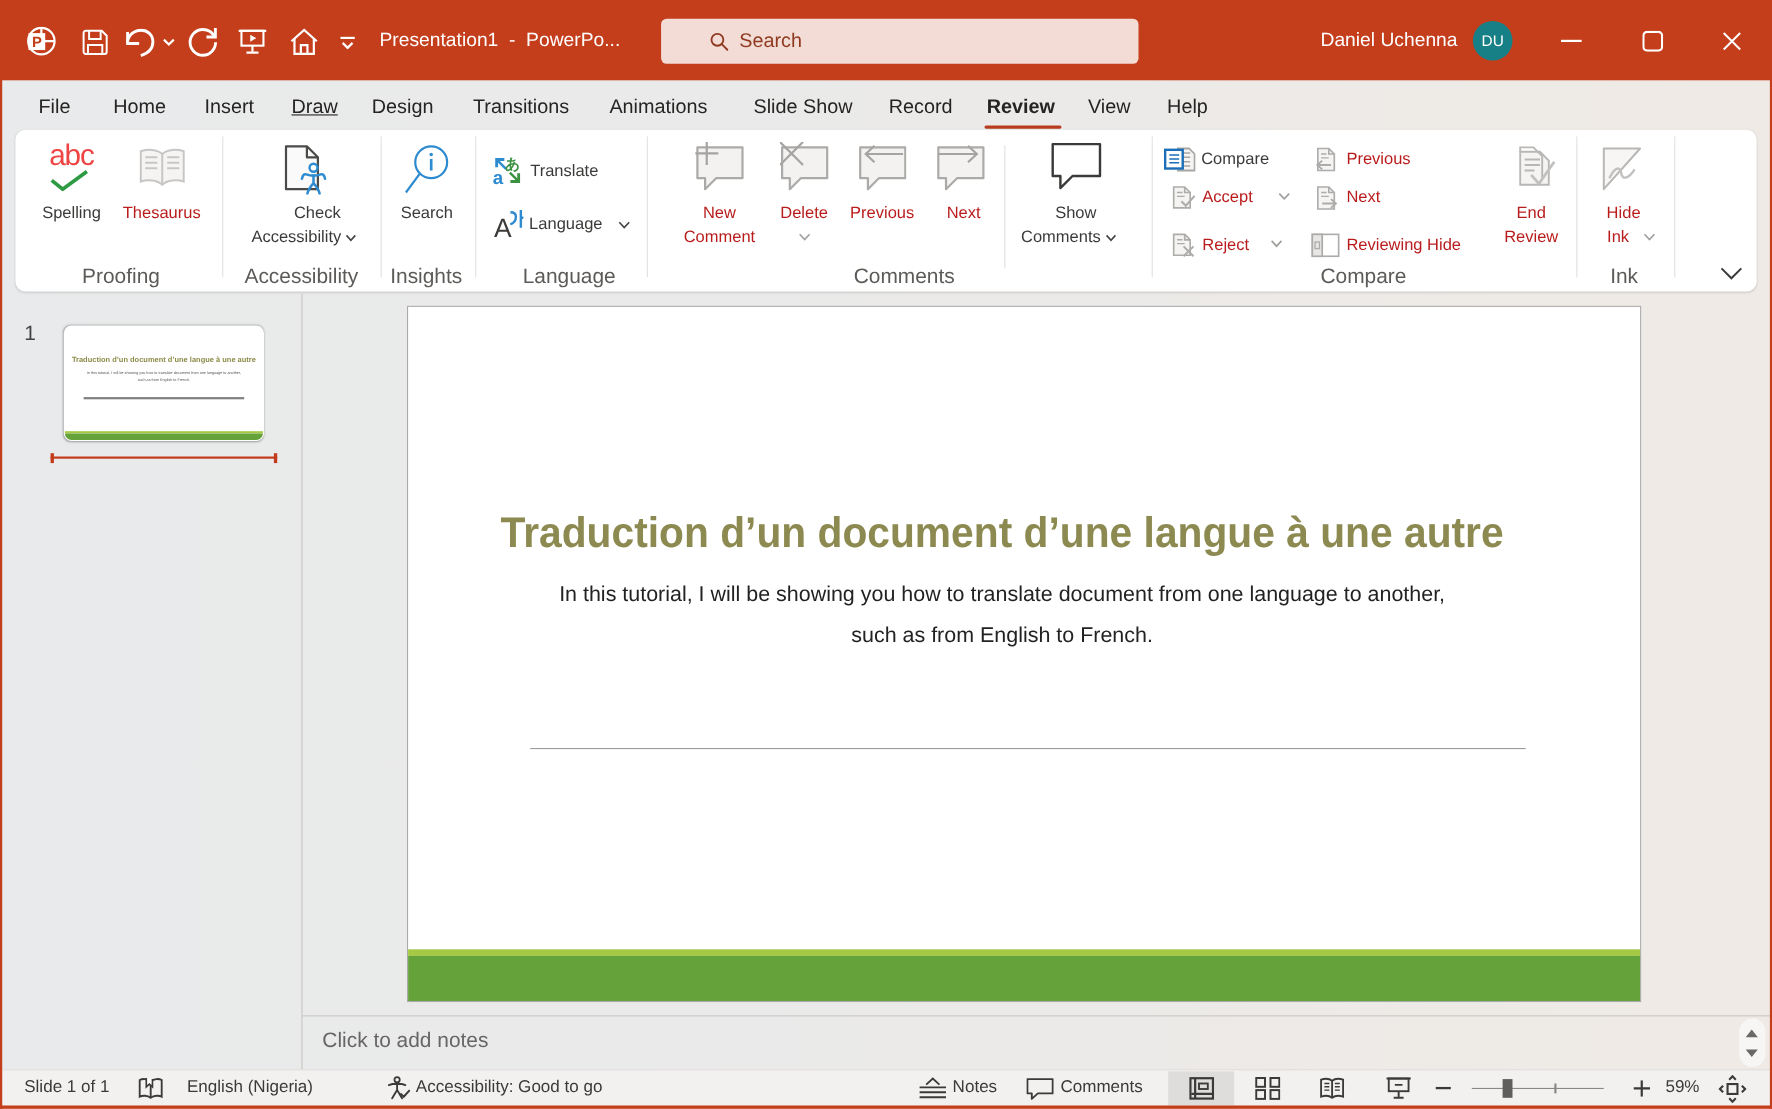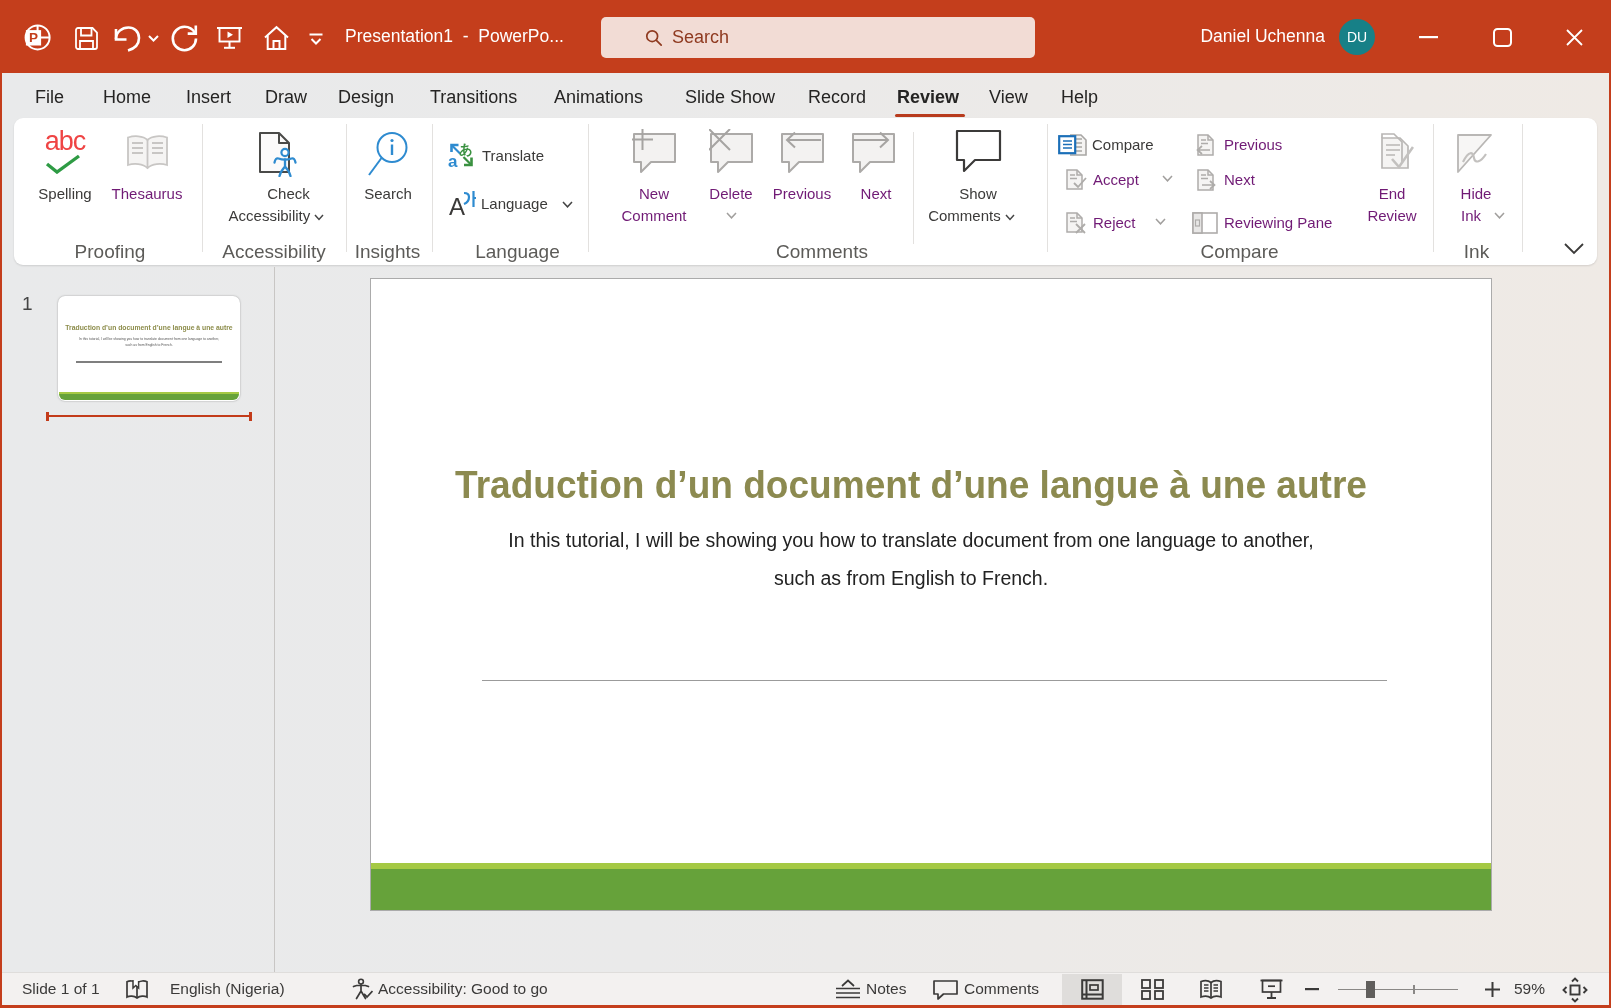--- a/index.html
+++ b/index.html
@@ -19,21 +19,21 @@
   .menuitem{position:absolute;top:0;height:45px;line-height:48px;font-size:18px;color:#252423;}
   #reviewitem{font-weight:bold;}
   #review-underline{position:absolute;top:41px;height:3px;background:#B83B1D;border-radius:2px;}
   #sharebtn{position:absolute;top:10px;left:1478px;width:104px;height:33px;background:#C43E1C;border-radius:4px;color:#fff;font-size:17px;margin-top:44px;}
   #sharebtn span{position:absolute;left:38px;top:0;line-height:32px;}
   
   #ribbon{position:absolute;top:118px;left:14px;width:1583px;height:147px;background:#fff;border-radius:9px;box-shadow:0 1px 2px rgba(0,0,0,.12);}
   .gsep{position:absolute;top:6px;height:128px;width:1px;background:#E3E1DF;}
   .glabel{position:absolute;top:123px;font-size:19px;color:#5C5B58;text-align:center;}
   .rlabel{font-size:15px;color:#3B3A39;}
-  .rlabel.dis{color:#701a75;}
+  .rlabel.dis{color:#b91c1c;}
   
   #workspace{position:absolute;top:267px;left:2px;right:2px;bottom:35px;}
   #thumbpanel{position:absolute;top:0;left:0;width:272px;bottom:0;}
   #vline{position:absolute;top:0;left:272px;width:1px;bottom:0;background:#C8C6C4;}
   #editor{position:absolute;top:0;left:273px;right:0;bottom:49px;}
   #slide{position:absolute;left:95px;top:11px;width:1120px;height:631px;background:#fff;border:1px solid #ABABAB;}
   #notes{position:absolute;left:273px;right:0;bottom:0;height:49px;border-top:1px solid #C8C6C4;}
   #notes .ntext{position:absolute;left:18px;top:0;line-height:46px;font-size:19px;color:#666;}
   
   #thumb1{position:absolute;left:56px;top:29px;width:182px;height:105px;background:#fff;border-radius:7px;box-shadow:0 0 2px rgba(0,0,0,.35);}
@@ -110,21 +110,21 @@
       <div class="stext">Search</div>
     </div>
     <div id="username">Daniel Uchenna</div>
     <div id="avatar">DU</div>
   </rect></div>
 
   <div id="menubar">
     <div class="menuitem" style="left:33px;">File</div>
     <div class="menuitem" style="left:101px;">Home</div>
     <div class="menuitem" style="left:184px;">Insert</div>
-    <div class="menuitem" style="left:263px;">Draw</div>
+    <div class="menuitem" style="left:263px;text-decoration:underline;">Draw</div>
     <div class="menuitem" style="left:336px;">Design</div>
     <div class="menuitem" style="left:428px;">Transitions</div>
     <div class="menuitem" style="left:552px;">Animations</div>
     <div class="menuitem" style="left:683px;">Slide Show</div>
     <div class="menuitem" style="left:806px;">Record</div>
     <div class="menuitem" id="reviewitem" style="left:895px;">Review</div>
     <div class="menuitem" style="left:987px;text-align:center;">View</div>
     <div class="menuitem" style="left:1059px;">Help</div>
     <div id="review-underline" style="left:893px;width:70px;"></div>
     <div id="sharebtn">
@@ -285,21 +285,21 @@
         <path d="M14 2 V7 H19" fill="none" stroke="#AEACAA" stroke-width="1.5"></path>
       <path d="M7 7 h5 M7 10.5 h7" stroke="#AEACAA" stroke-width="1.3"></path>
       <path d="M8 17 H20 M16 13 l4.5 4 L16 21" fill="none" stroke="#AEACAA" stroke-width="1.7"></path>
     </svg>
     <div class="abs rlabel dis" style="left:1210px;top:53px;">Next</div>
     <svg class="abs" style="left:1178px;top:94px;" width="26" height="22" viewBox="0 0 26 22">
       <rect x="1" y="1" width="24" height="20" fill="#fff" stroke="#AEACAA" stroke-width="1.6"></rect>
       <rect x="1" y="1" width="9" height="20" fill="#E8E7E6" stroke="#AEACAA" stroke-width="1.6"></rect>
       <rect x="3.5" y="8" width="4" height="6" fill="none" stroke="#AEACAA" stroke-width="1.2"></rect>
     </svg>
-    <div class="abs rlabel dis" style="left:1210px;top:96px;">Reviewing Pane</div>
+    <div class="abs rlabel dis" style="left:1210px;top:96px;">Reviewing Hide</div>
 
     <svg class="abs" style="left:1356px;top:14px;" width="44" height="44" viewBox="0 0 44 44">
       <path d="M12 6 H30 L38 14 V36 H12 Z" fill="#F5F4F3" stroke="#B9B7B5" stroke-width="1.7"></path>
       <path d="M12 6 V2 H24 L32 10 V30" fill="none" stroke="#B9B7B5" stroke-width="1.7"></path>
       <path d="M16 13 h14 M16 18 h14 M16 23 h9" stroke="#B9B7B5" stroke-width="1.6"></path>
       <path d="M22 27 l7 8 L43 15" fill="none" stroke="#C3C1BF" stroke-width="2.6"></path>
     </svg>
     <div class="abs rlabel dis" style="left:1348px;top:67px;width:60px;text-align:center;">End</div>
     <div class="abs rlabel dis" style="left:1343px;top:89px;width:70px;text-align:center;">Review</div>
 
@@ -337,20 +337,30 @@
     <div id="editor">
       <div id="slide">
         <div id="slidetitle">Traduction d’un document d’une langue à une autre</div>
         <div class="bodyline" style="top:252px;">In this tutorial, I will be showing you how to translate document from one language to another,</div>
         <div class="bodyline" style="top:290px;">such as from English to French.</div>
         <div id="hr"></div>
         <div id="greenlight"></div>
         <div id="greendark"></div>
       </div>
     </div>
+    <div id="notes">
+      <div class="ntext">Click to add notes</div>
+      <div style="position:absolute;right:4px;top:2px;width:24px;height:44px;background:#F7F6F5;border-radius:12px;"></div>
+      <svg style="position:absolute;right:10px;top:11px;" width="13" height="9" viewBox="0 0 13 9">
+          <path d="M6.5 1 L12 8 H1 Z" fill="#6B6968"></path>
+        </svg>
+      <svg style="position:absolute;right:10px;top:29px;" width="13" height="9" viewBox="0 0 13 9">
+          <path d="M6.5 8 L1 1 H12 Z" fill="#6B6968"></path>
+        </svg>
+    </div>
   </div>
 
   <div id="statusbar">
     <div class="sitem" style="left:20px;">Slide 1 of 1</div>
     <svg class="abs" style="left:123px;top:6px;" width="24" height="21" viewBox="0 0 24 21">
       <path d="M12 4 C9 1.5 4.5 1.5 2 2.8 V18 C4.5 16.7 9 16.7 12 19 C15 16.7 19.5 16.7 22 18 V2.8 C19.5 1.5 15 1.5 12 4 Z" fill="none" stroke="#3B3A39" stroke-width="1.7"></path>
       <path d="M12 4 V19" stroke="#3B3A39" stroke-width="1.7"></path>
       <path d="M8 1 V9 L10.8 6.5 L13.6 9 V2" fill="#fff" stroke="#3B3A39" stroke-width="1.5"></path>
     </svg>
     <div class="sitem" style="left:168px;">English (Nigeria)</div>

